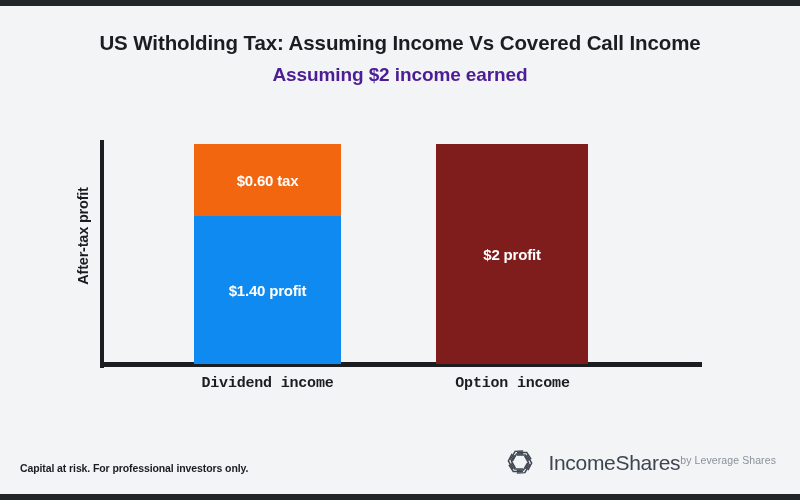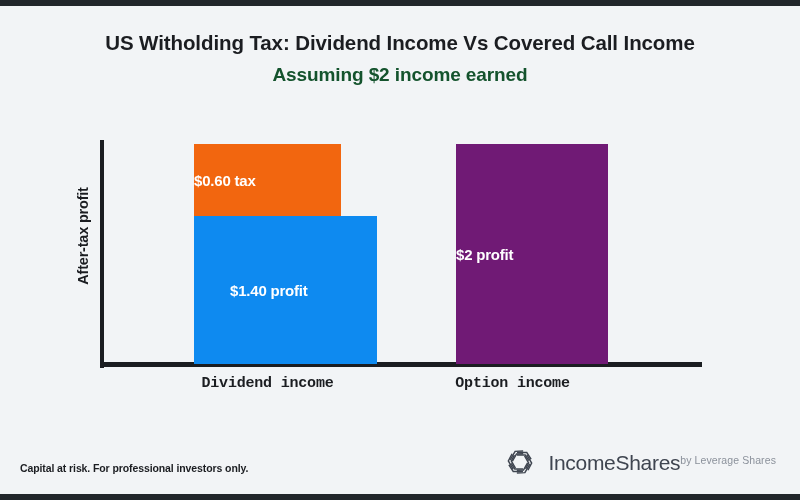--- a/index.html
+++ b/index.html
@@ -39,21 +39,21 @@
     font-size: 20.5px;
     font-weight: bold;
     color: #1b1d21;
     letter-spacing: -0.1px;
     line-height: 1.25;
   }
   #chart-subtitle {
     margin-top: 7px;
     font-size: 19px;
     font-weight: bold;
-    color: #14532d;
+    color: #4c1d95;
     letter-spacing: -0.1px;
     line-height: 1.25;
   }
 
   
   #plot {
     position: absolute;
     left: 0;
     top: 0;
     width: 800px;
@@ -87,21 +87,21 @@
     font-weight: bold;
     color: #1b1d21;
     letter-spacing: -0.2px;
   }
 
   .bar-group { position: absolute; }
   .bar-seg {
     position: absolute;
     display: flex;
     align-items: center;
-    justify-content: flex-start;
+    justify-content: center;
   }
   .seg-label {
     color: #ffffff;
     font-size: 15px;
     font-weight: bold;
     letter-spacing: -0.2px;
     text-align: center;
   }
   .cat-label {
     position: absolute;
@@ -158,43 +158,43 @@
 </style>
 </head>
 <body>
 
 <div id="canvas">
 
   <div class="edge-strip edge-top"></div>
   <div class="edge-strip edge-bottom"></div>
 
   <div id="title-block">
-    <div id="chart-title">US Witholding Tax: Dividend Income Vs Covered Call Income</div>
+    <div id="chart-title">US Witholding Tax: Assuming Income Vs Covered Call Income</div>
     <div id="chart-subtitle">Assuming $2 income earned</div>
   </div>
 
   <div id="plot">
 
     <div id="y-axis-line"></div>
     <div id="x-axis-line"></div>
 
     <div id="y-axis-label">After-tax profit</div>
 
     <div class="bar-group" id="bar-dividend">
       <div class="bar-seg" id="seg-dividend-tax" style="background:#f2660f;">
         <span class="seg-label">$0.60 tax</span>
       </div>
-      <div class="bar-seg" id="seg-dividend-profit" style="background:#0e8af0;padding-left:36px;">
+      <div class="bar-seg" id="seg-dividend-profit" style="background:#0e8af0;">
         <span class="seg-label">$1.40 profit</span>
       </div>
     </div>
     <div class="cat-label" id="cat-label-dividend">Dividend income</div>
 
     <div class="bar-group" id="bar-option">
-      <div class="bar-seg" id="seg-option-profit" style="background:#701a75;margin-left:20px;">
+      <div class="bar-seg" id="seg-option-profit" style="background:#7f1d1d;">
         <span class="seg-label">$2 profit</span>
       </div>
     </div>
     <div class="cat-label" id="cat-label-option">Option income</div>
 
   </div>
 
   <div id="disclaimer">Capital at risk. For professional investors only.</div>
 
   <div id="logo">

